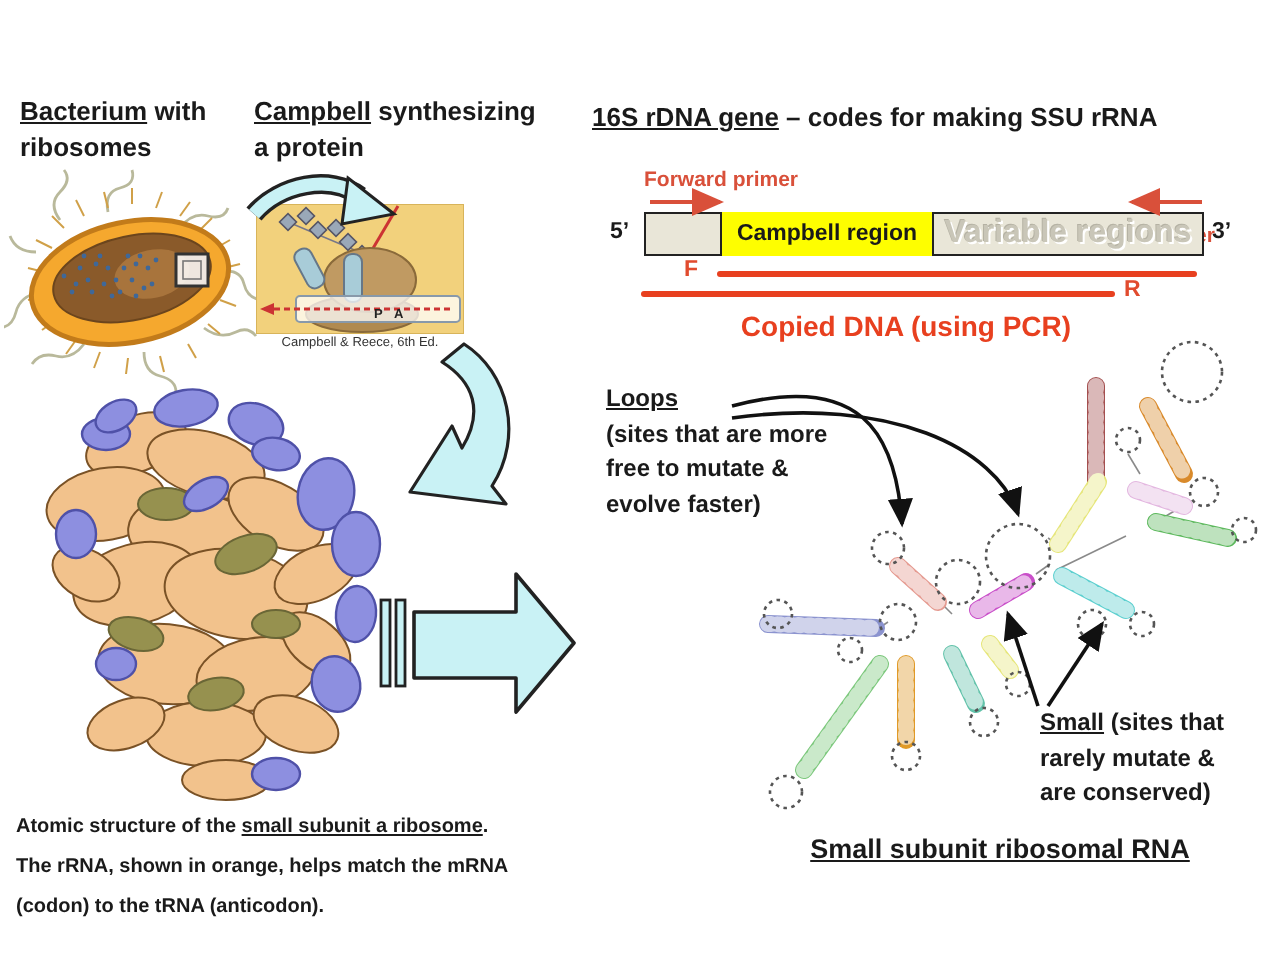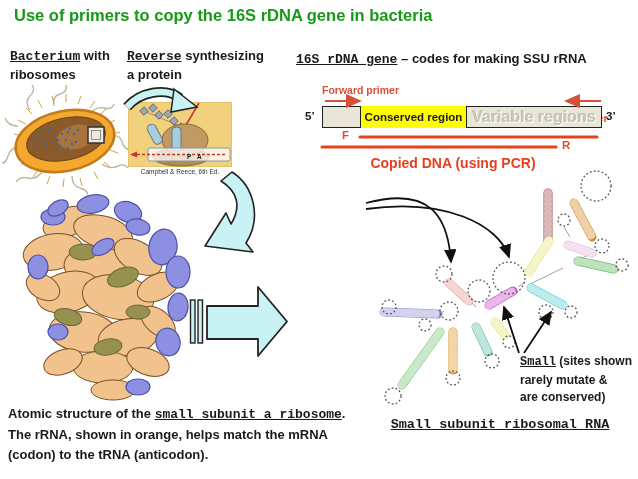--- a/index.html
+++ b/index.html
@@ -1,64 +1,63 @@
 <!DOCTYPE html>
 <html><head>
 <meta charset="utf-8">
 <style>
   html,body{margin:0;padding:0;background:#fff;}
   .slide{position:relative;width:638px;height:479px;background:#ffffff;overflow:hidden;
          font-family:"Liberation Sans",sans-serif;font-weight:bold;color:#1a1a1a;}
   .abs{position:absolute;}
   .title{font-size:16.5px;color:#189818;white-space:nowrap;}
   .h13{font-size:13px;line-height:18px;white-space:nowrap;}
-  .u{text-decoration:underline;font-family:Liberation Mono, monospace;}
+  .u{text-decoration:underline;}
   .primerlbl{font-size:10.5px;color:#d9503a;white-space:nowrap;}
   .bar{left:322px;top:106px;width:280px;height:22px;background:#e9e6d8;border:1.5px solid #222;box-sizing:border-box;}
   .seg-yellow{position:absolute;left:37px;top:-1.5px;height:22px;width:107px;background:#fefe00;
               border-left:1.5px solid #222;border-right:1.5px solid #222;box-sizing:border-box;
               display:flex;align-items:center;justify-content:center;font-size:11.5px;}
   .seg-var{position:absolute;left:146px;top:0;height:19px;width:130px;display:flex;align-items:center;justify-content:center;
            font-size:16px;color:#c9c6b8;text-shadow:1px 1px 0 #ffffff,-0.5px -0.5px 0 #b5b2a4;}
   .prime{font-size:11.5px;}
   .frlbl{font-size:11.5px;color:#e14b2e;}
   .copied{font-size:14px;color:#e8401f;text-align:center;width:230px;}
   .note{font-size:12px;line-height:17.5px;}
-  .bottompara{font-size:13px;line-height:20px;}
+  .bottompara{font-size:10px;line-height:20px;}
   .ssu{font-size:13.5px;text-align:center;width:240px;}
   .inscap{font-size:6.5px;font-weight:normal;color:#333;text-align:center;width:112px;white-space:nowrap;}
   svg{display:block;}
 </style>
 </head>
 <body>
 
 <div class="slide">
 
-  <div class="abs title" style="left:14px;top:6px;">Use of primers to copy the 16S rDNA gene in bacteria</div>
 
   <div class="abs h13" style="left:10px;top:47px;">
     <span class="u">Bacterium</span><span> with</span><br>
     <span>ribosomes</span>
   </div>
   <div class="abs h13" style="left:127px;top:47px;">
-    <span class="u">Reverse</span><span> synthesizing</span><br>
+    <span class="u">Campbell</span><span> synthesizing</span><br>
     <span>a protein</span>
   </div>
   <div class="abs h13" style="left:296px;top:50px;">
     <span class="u">16S rDNA gene</span><span> – codes for making SSU rRNA</span>
   </div>
 
   <div class="abs primerlbl" style="left:322px;top:84px;text-align:right;">Forward primer</div>
   <div class="abs primerlbl" style="left:531px;top:84px;margin-top:28px;">Reverse primer</div>
 
   <div class="abs prime" style="left:305px;top:110px;">5’</div>
   <div class="abs prime" style="left:606px;top:110px;">3’</div>
 
   <div class="abs bar">
-    <div class="seg-yellow">Conserved region</div>
+    <div class="seg-yellow">Campbell region</div>
     <div class="seg-var">Variable regions</div>
   </div>
 
   <div class="abs frlbl" style="left:342px;top:129px;">F</div>
   <div class="abs frlbl" style="left:562px;top:139px;">R</div>
 
   <div class="abs copied" style="left:338px;top:155px;">Copied DNA (using PCR)</div>
 
   <svg class="abs" style="left:2px;top:84px;" width="135" height="115" viewBox="0 0 135 115">
     <g stroke="#b9b99b" stroke-width="1.4" fill="none">
@@ -253,23 +252,29 @@
       <circle cx="15" cy="231" r="8"></circle>
       <circle cx="75" cy="213" r="7"></circle>
       <circle cx="114" cy="196" r="7"></circle>
       <circle cx="131" cy="177" r="6"></circle>
       <circle cx="168" cy="147" r="7"></circle>
       <circle cx="193" cy="147" r="6"></circle>
       <circle cx="47" cy="160" r="6"></circle>
     </g>
   </svg>
 
+  <div class="abs note" style="left:303px;top:191px;">
+    <span class="u">Loops</span><br>
+    <span>(sites that are more</span><br>
+    <span>free to mutate &amp;</span><br>
+    <span>evolve faster)</span>
+  </div>
 
   <div class="abs note" style="left:520px;top:353px;width:118px;">
-    <span class="u">Small</span><span> (sites shown</span><br>
+    <span class="u">Small</span><span> (sites that</span><br>
     <span>rarely mutate &amp;</span><br>
     <span>are conserved)</span>
   </div>
 
   <div class="abs ssu u" style="left:380px;top:417px;">Small subunit ribosomal RNA</div>
 
   <div class="abs bottompara" style="left:8px;top:404px;width:356px;">
     <span>Atomic structure of the </span><span class="u">small subunit a ribosome</span><span>.</span><br>
     <span>The rRNA, shown in orange, helps match the mRNA</span><br>
     <span>(codon) to the tRNA (anticodon).</span>

